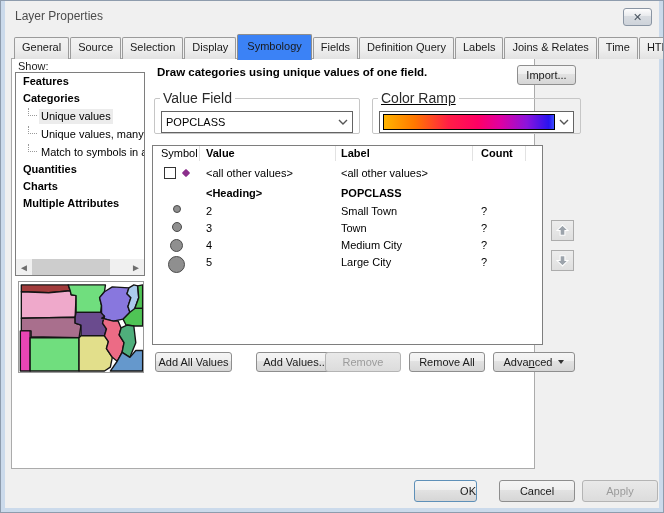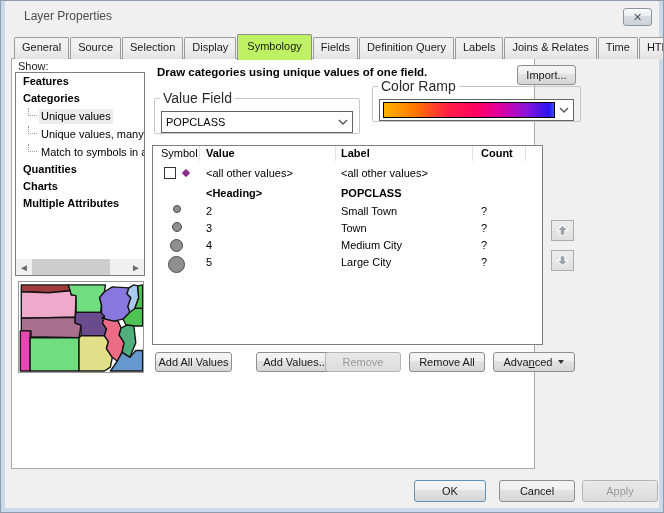--- a/index.html
+++ b/index.html
@@ -3,33 +3,33 @@
 <meta charset="utf-8">
 <style>
   html,body{margin:0;padding:0;background:#DADADA;}
   *{box-sizing:border-box;font-family:"Liberation Sans","DejaVu Sans",sans-serif;}
   .dialog{position:relative;width:664px;height:513px;background:#F0F0F0;
     border:1px solid #8E9CAD;
     box-shadow:inset 4px 0 0 #CBDAEB, inset -4px 0 0 #CBDAEB, inset 0 -4px 0 #CBDAEB;
     overflow:hidden;}
   
   .titlebar{position:absolute;left:5px;top:0;right:5px;height:30px;}
-  .title{position:absolute;left:18px;top:8px;font-size:12px;color:#4C4C4C;}
+  .title{position:absolute;left:9px;top:8px;font-size:12px;color:#4C4C4C;}
   .close-btn{position:absolute;right:6px;top:7px;width:29px;height:18px;
     background:linear-gradient(#FDFDFD,#E8EAED 45%,#D8DCE1 46%,#CED3DA);
     border:1px solid #8A95A3;border-radius:3px;font-size:11px;font-weight:bold;
     color:#4A5560;display:flex;align-items:center;justify-content:center;cursor:default;
     font-family:"DejaVu Sans",sans-serif;padding:0;}
   
   .tabstrip{position:absolute;left:13px;top:33px;right:12px;height:25px;display:flex;align-items:flex-end;z-index:3;}
   .tab{height:22px;padding:3px 7px 0 7px;font-size:11px;color:#1A1A1A;
     background:linear-gradient(#F3F3F3,#EDEDED 60%,#E2E2E2);
     border:1px solid #9B9B9B;border-bottom:none;border-radius:2px 2px 0 0;margin-right:1px;
     white-space:nowrap;cursor:default;}
-  .tab.active{height:26px;padding:5px 9px 0 9px;background:#bef264;position:relative;z-index:4;
+  .tab.active{height:26px;padding:5px 9px 0 9px;background:#3b82f6;position:relative;z-index:4;
     margin-bottom:-1px;border-color:#8E8E8E;text-align:right;}
   
   .page{position:absolute;left:10px;top:57px;width:524px;height:411px;background:#FFFFFF;
     border:1px solid #ABABAB;z-index:2;}
   
   .show-label{position:absolute;left:6px;top:1px;font-size:11px;color:#1A1A1A;}
   .tree{position:absolute;left:3px;top:13px;width:130px;height:204px;background:#FFFFFF;
     border:1px solid #7E7E7E;overflow:hidden;}
   .titem{font-size:11px;color:#000;padding:1px 2px 1px 5px;white-space:nowrap;cursor:default;line-height:15px;}
   .titem.b .lbl{font-weight:bold;}
@@ -47,21 +47,21 @@
   .map svg{display:block;}
   
   .desc{position:absolute;left:145px;top:7px;font-size:11.5px;font-weight:bold;color:#000;}
   .btn{background:linear-gradient(#F5F5F5,#EFEFEF 45%,#E2E2E2 46%,#D6D6D6);
     border:1px solid #8E8E8E;border-radius:3px;font-size:11px;color:#1A1A1A;cursor:default;padding:0;}
   .btn.disabled{background:linear-gradient(#E9E9E9,#DCDCDC);border-color:#B4B4B4;color:#9B9B9B;}
   .import-btn{position:absolute;left:505px;top:6px;width:59px;height:20px;}
   fieldset{position:absolute;margin:0;padding:0;border:1px solid #C6C6C6;border-radius:2px;}
   fieldset legend{font-size:14px;color:#2A2A2A;margin-left:5px;padding:0 3px;}
   .fs-value{left:142px;top:31px;width:206px;height:44px;}
-  .fs-ramp{left:360px;top:19px;width:209px;height:44px;}
+  .fs-ramp{left:360px;top:31px;width:209px;height:44px;text-decoration:underline;}
   .combo{position:absolute;left:6px;top:5px;right:6px;height:22px;background:#FFF;
     border:1px solid #646464;display:flex;align-items:center;cursor:default;}
   .combo .val{flex:1;font-size:11px;padding-left:4px;color:#000;}
   .combo .chev{width:18px;display:flex;align-items:center;justify-content:center;}
   .ramp-bar{flex:1;height:16px;margin-left:3px;border:1px solid #000;}
   
   .vtable{position:absolute;left:140px;top:86px;width:391px;height:200px;border:1px solid #7E7E7E;
     background:#FFF;font-size:11px;}
   .thead{display:flex;height:21px;align-items:flex-start;}
   .th{height:15px;line-height:15px;border-right:1px solid #E2E2E2;}
@@ -92,21 +92,21 @@
   .b-addall{left:143px;width:77px;}
   .b-addval{left:244px;width:79px;}
   .b-remove{left:313px;width:76px;}
   .b-removeall{left:397px;width:76px;}
   .b-advanced{left:481px;width:82px;display:flex;align-items:center;justify-content:center;gap:6px;}
   .b-advanced .caret{width:0;height:0;border-left:3.5px solid transparent;border-right:3.5px solid transparent;
     border-top:4px solid #333;}
   .mnemonic{text-decoration:underline;}
   
   .f-btn{position:absolute;top:479px;height:22px;}
-  .f-ok{left:413px;width:72px;border-color:#5E90B8;}
+  .f-ok{left:413px;width:63px;border-color:#5E90B8;text-align:right;}
   .f-cancel{left:498px;width:76px;}
   .f-apply{left:581px;width:76px;}
 </style>
 </head>
 <body>
 
 <div class="dialog">
 
   <div class="titlebar">
     <span class="title">Layer Properties</span>

